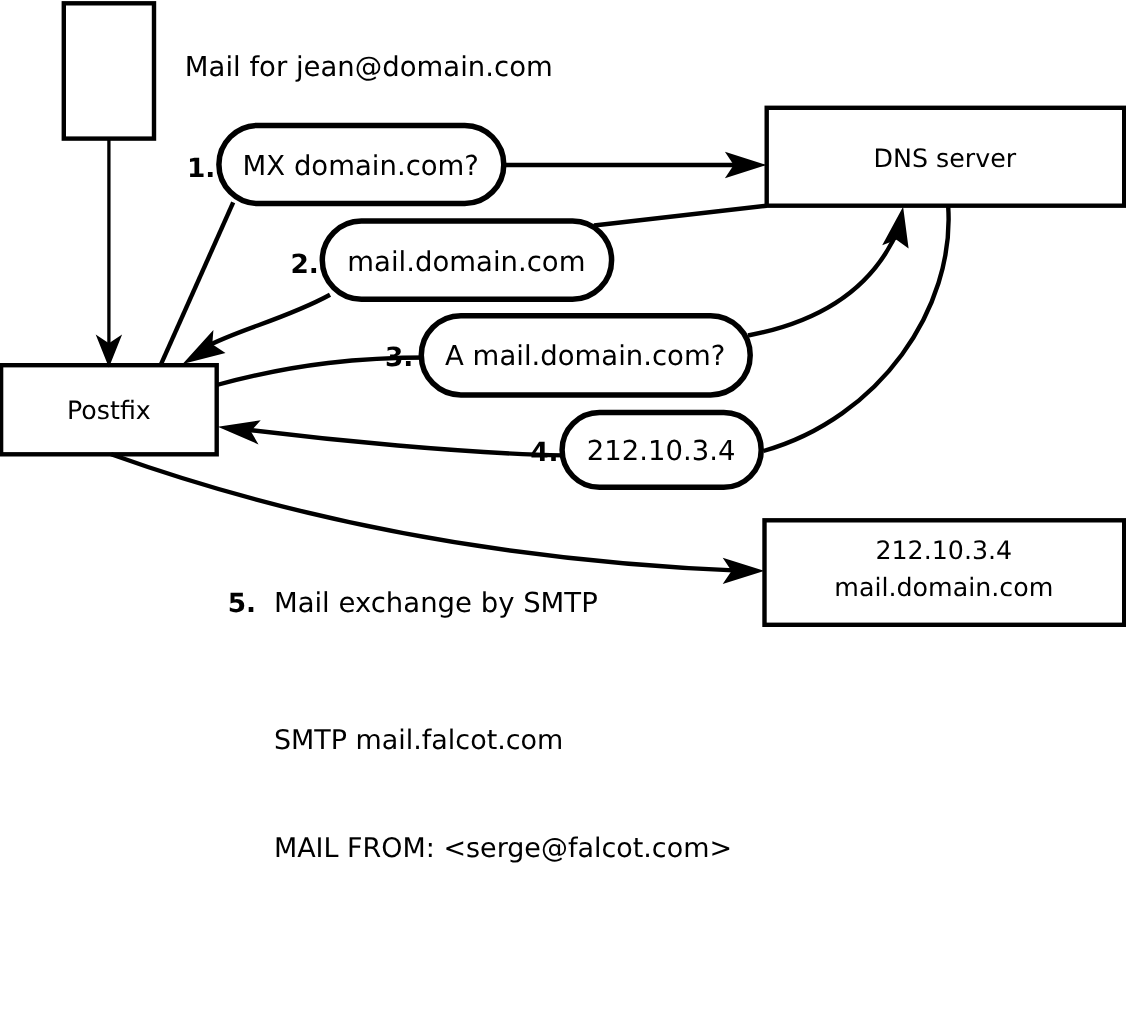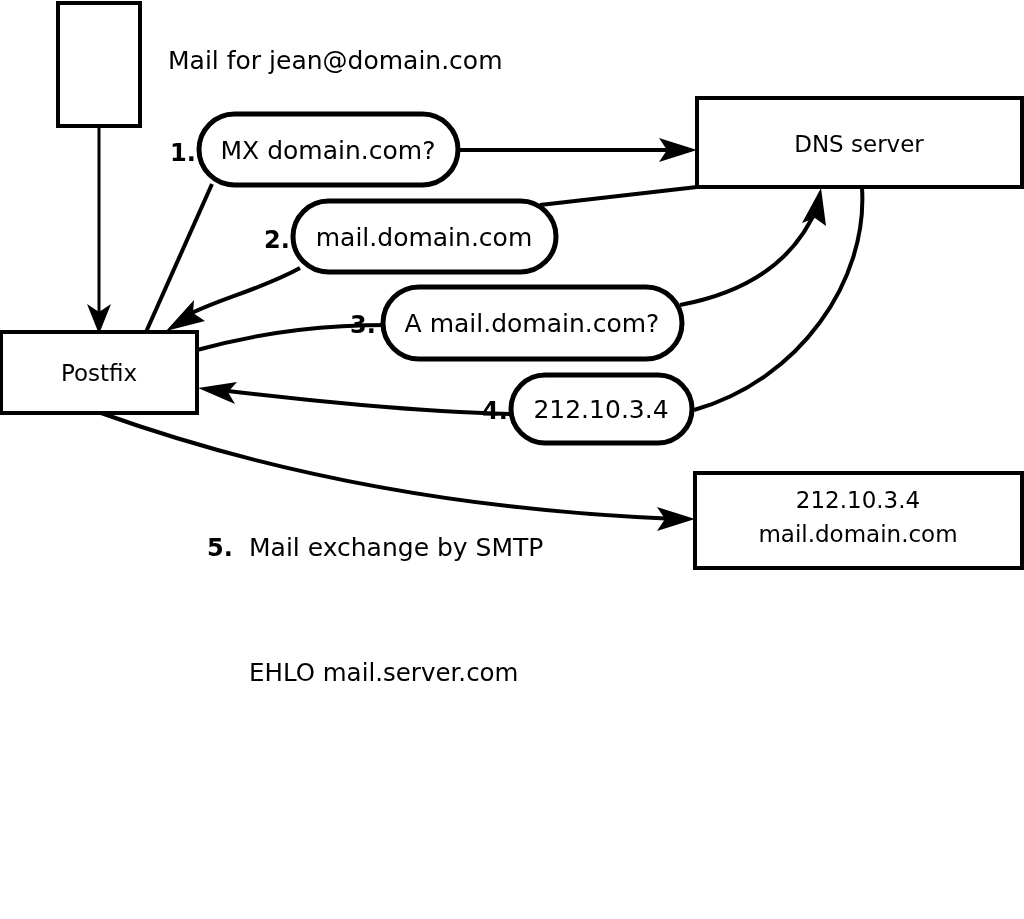--- a/index.html
+++ b/index.html
@@ -181,21 +181,22 @@
     <text class="lbl-step" x="482" y="419" text-anchor="start">4.</text>
 
     <text class="lbl-caption" x="168" y="69" text-anchor="start">Mail for jean@domain.com</text>
 
     <text class="lbl-step" x="207" y="556" text-anchor="start">5.</text>
     <text class="lbl-step-title" x="249" y="556" text-anchor="start">Mail exchange by SMTP</text>
 
   </svg>
 
   <div class="mono-block">
-    <span class="mono-line">EHLO mail.server.com</span>
+    <span class="mono-line">SMTP mail.falcot.com</span>
+    <span class="mono-line">MAIL FROM: &lt;serge@falcot.com&gt;</span>
     
     
     
     
     
     
     
     
   </div>
 

